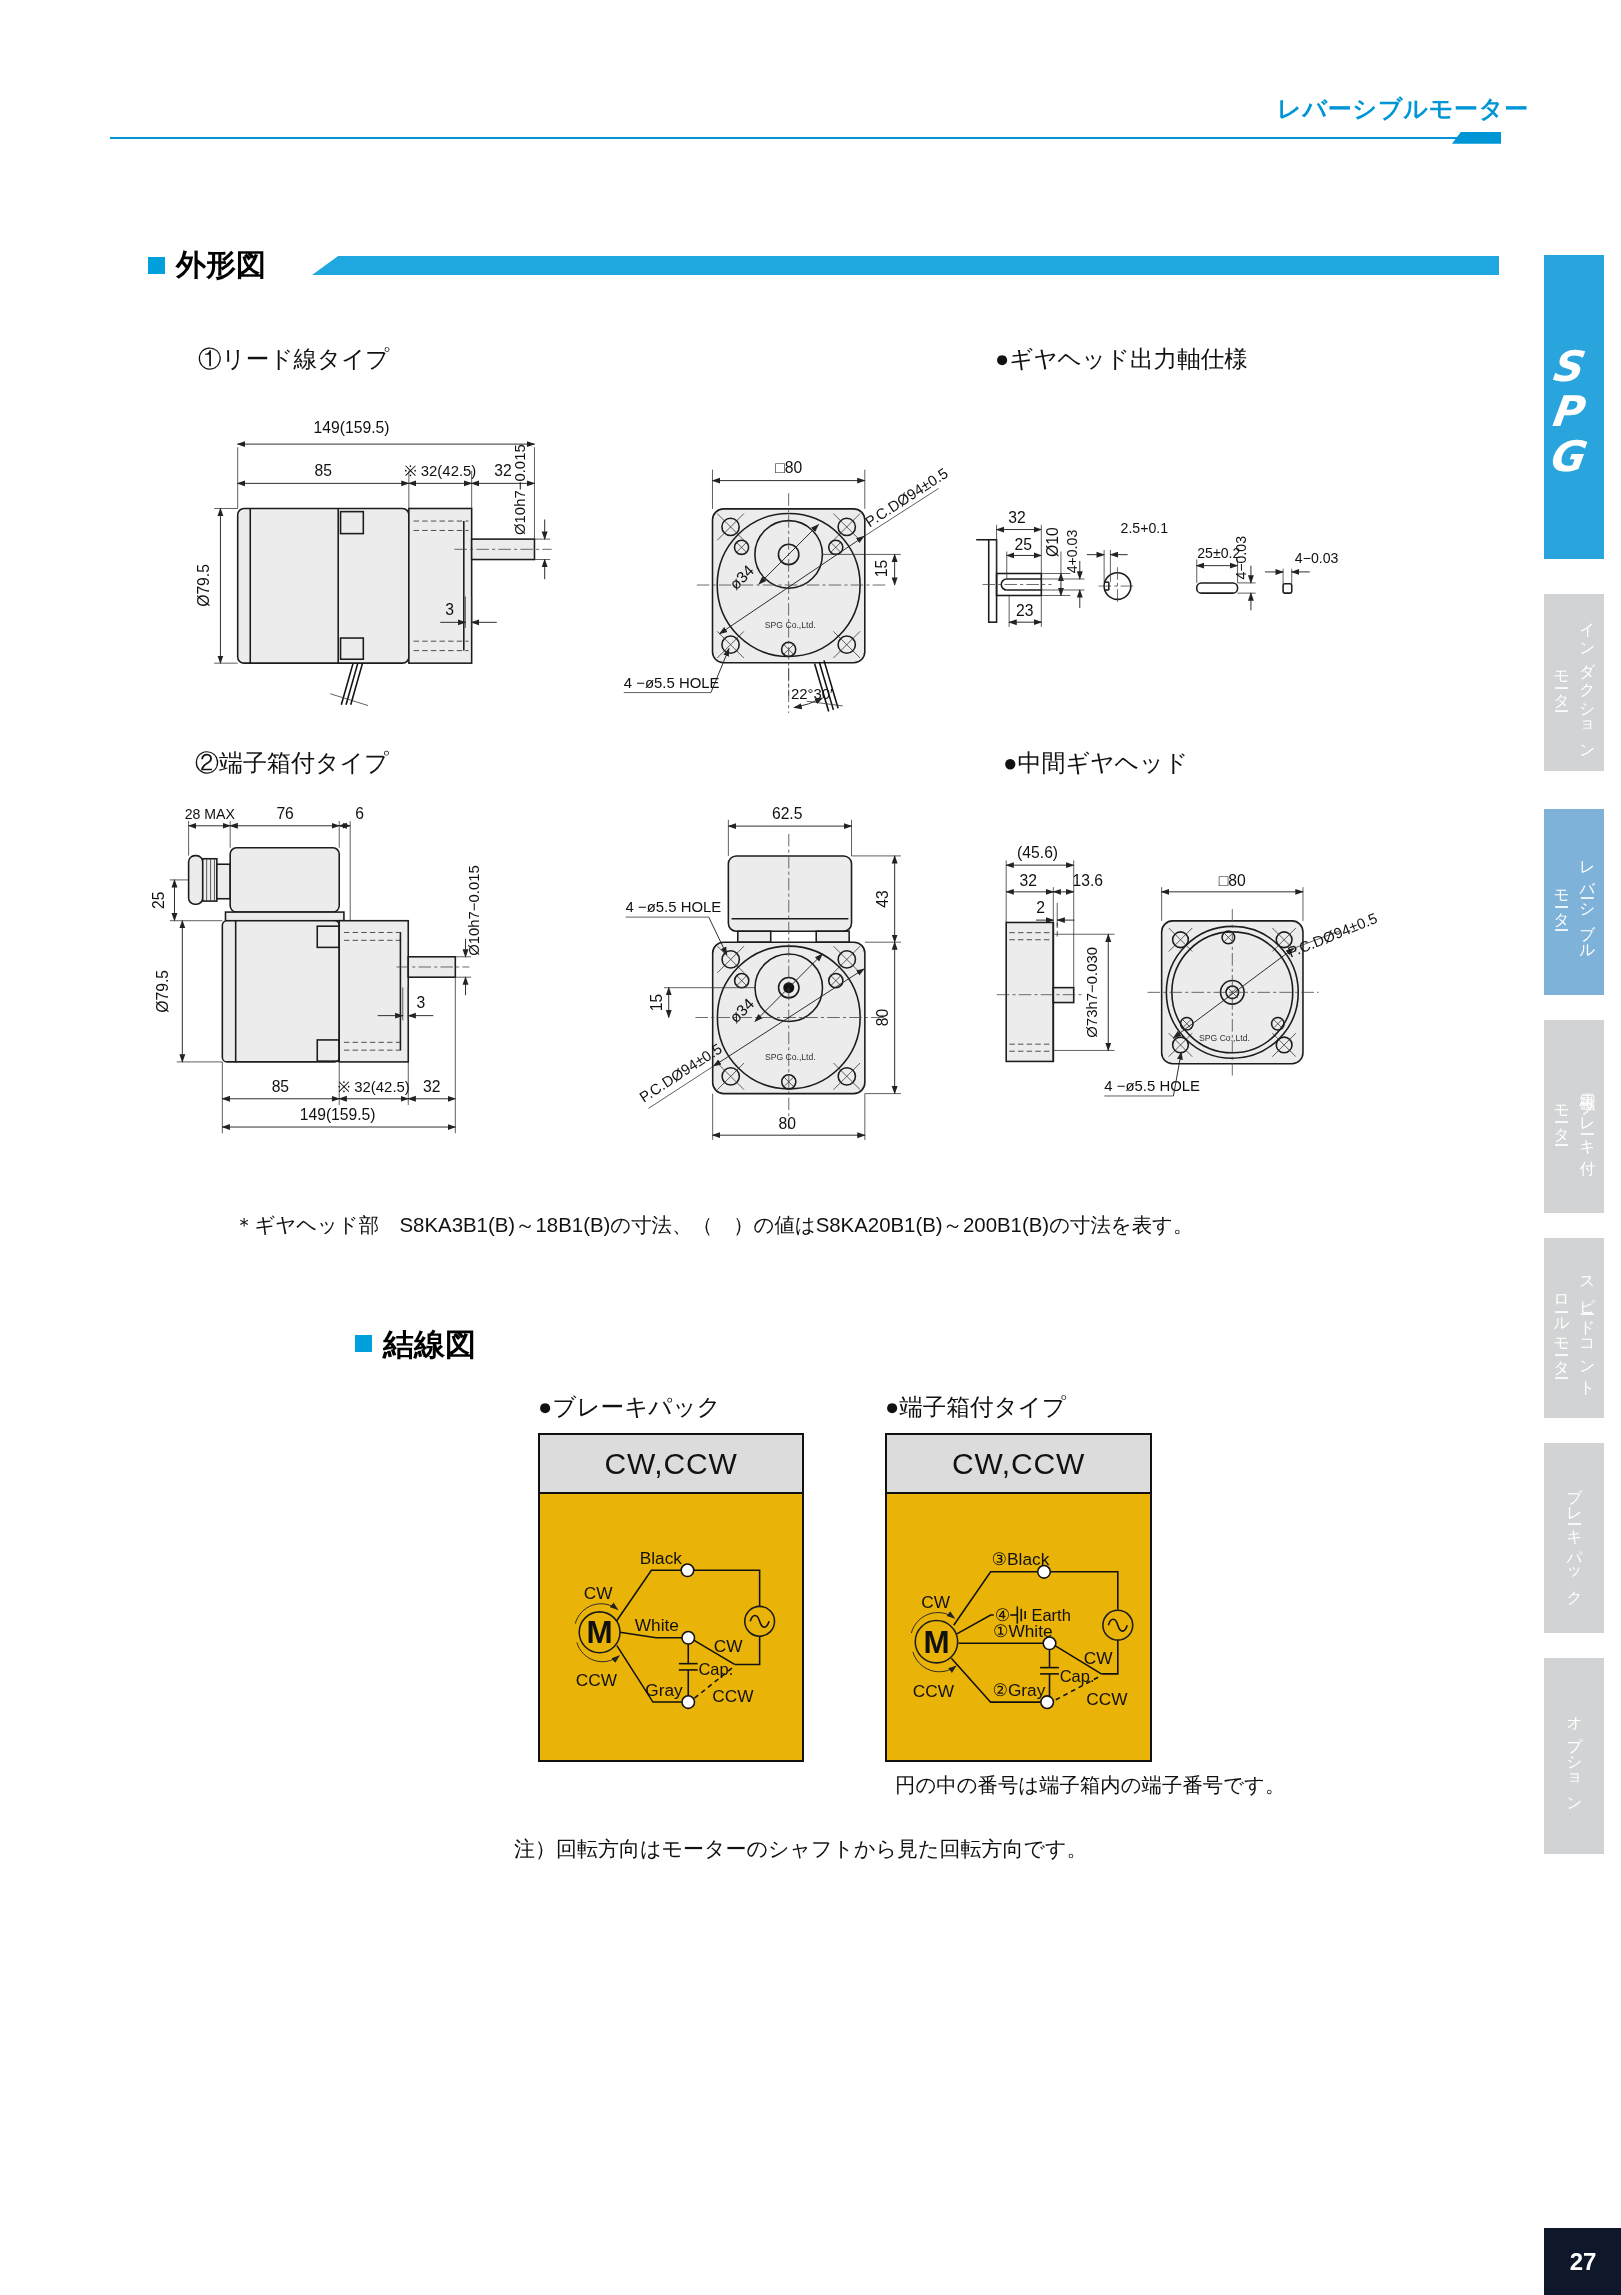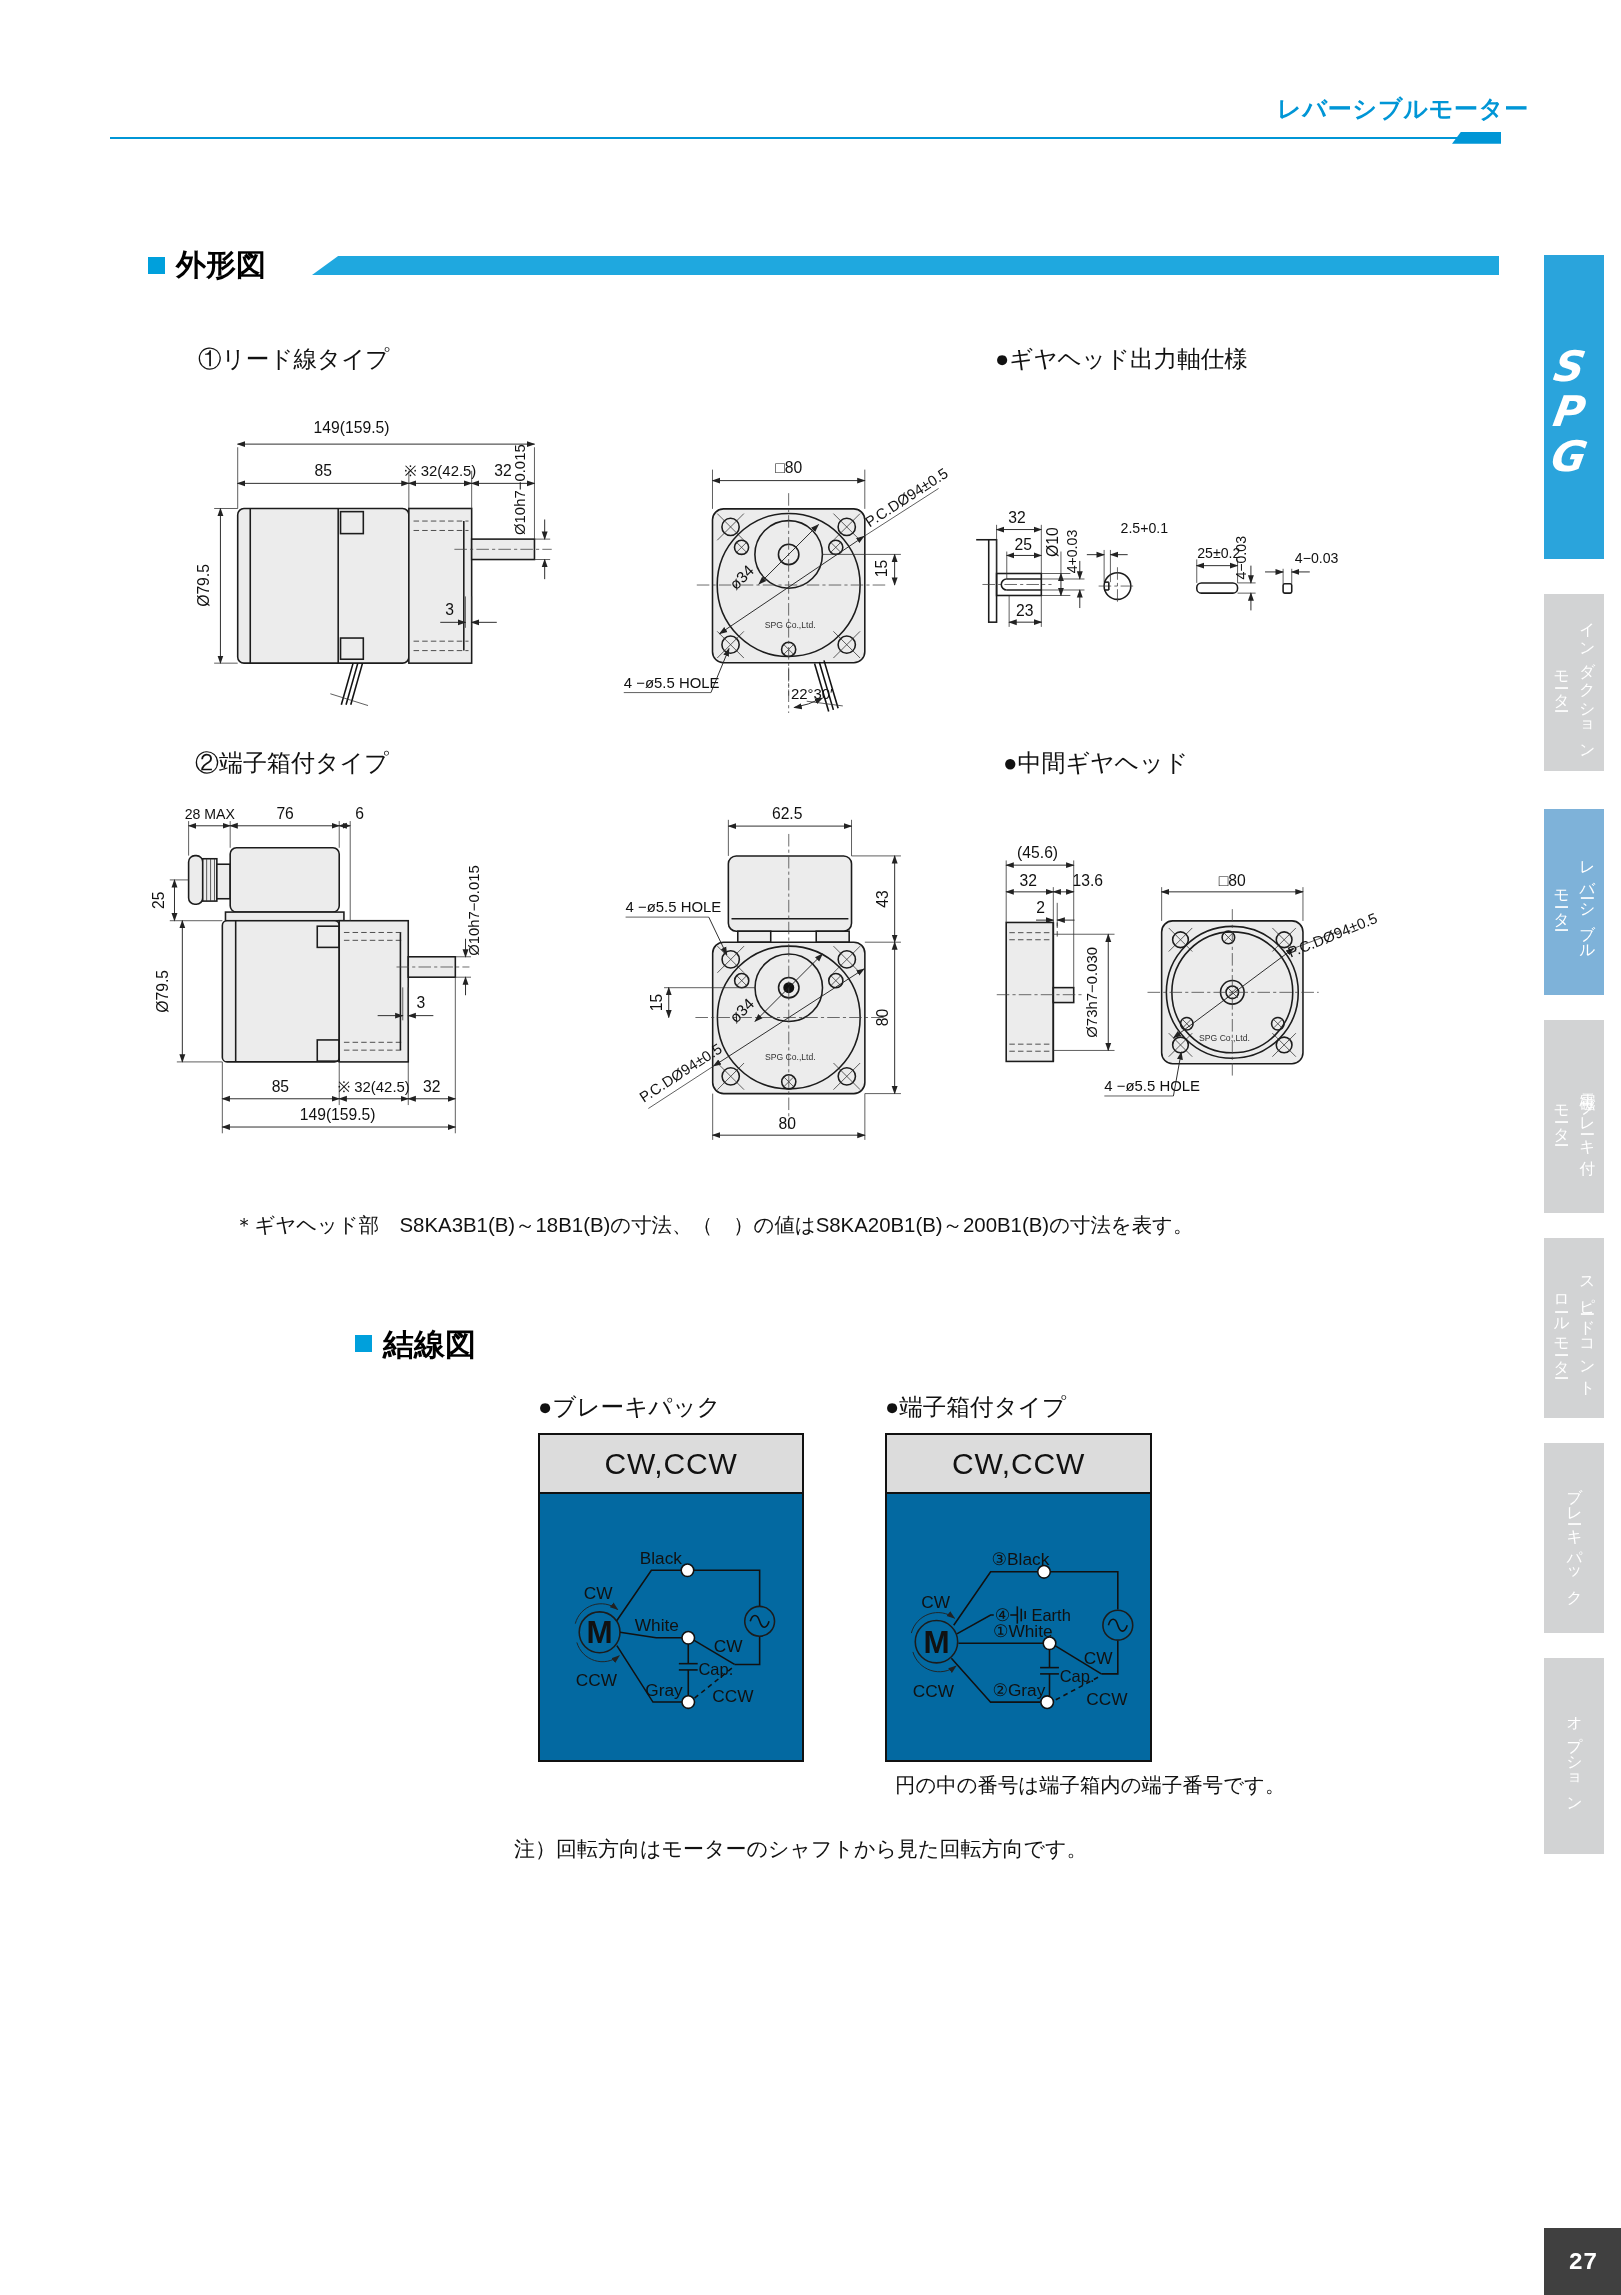--- a/index.html
+++ b/index.html
@@ -27,38 +27,38 @@
   .hid{stroke:#444;stroke-width:1.2;stroke-dasharray:7 4;fill:none;}
   .cl{stroke:#444;stroke-width:1;stroke-dasharray:16 4 4 4;fill:none;}
   .dima{stroke:#222;stroke-width:1.2;fill:none;marker-start:url(#ah);marker-end:url(#ah);}
   .dime{stroke:#222;stroke-width:1.2;fill:none;marker-end:url(#ah);}
   .t{font:20px "Liberation Sans",sans-serif;fill:#111;}
   .t19{font:19px "Liberation Sans",sans-serif;fill:#111;}
   .t18{font:18px "Liberation Sans",sans-serif;fill:#111;}
   .ts{font:11px "Liberation Sans",sans-serif;fill:#333;}
   .anc{text-anchor:middle;}
   
-  .wbox{border:2.4px solid #111;background:#0369a1;}
+  .wbox{border:2.4px solid #111;background:#eab308;}
   .wbox-hdr{height:57px;border-bottom:2.4px solid #111;background:#DCDCDC;display:flex;
             align-items:center;justify-content:center;font-size:30px;color:#111;letter-spacing:0.8px;}
   .wire{stroke:#111;stroke-width:2;fill:none;}
   .wired{stroke:#111;stroke-width:2;fill:none;stroke-dasharray:6 5;}
   .term{stroke:#111;stroke-width:2;fill:#fff;}
   .tw{font:22px "Liberation Sans",sans-serif;fill:#111;text-anchor:middle;}
   .tws{font:21px "Liberation Sans",sans-serif;fill:#111;}
   .tm{font:bold 40px "Liberation Sans",sans-serif;fill:#111;text-anchor:middle;}
   
   .stab{left:1544px;width:60px;background:#D2D3D4;display:flex;flex-direction:row-reverse;
         justify-content:center;align-items:center;gap:4.7px;}
   .stab.active{background:#7EB2D9;}
   .stab span{writing-mode:vertical-rl;font-size:15.7px;color:#fff;letter-spacing:2.4px;
              font-family:"Liberation Sans",sans-serif;}
   #spg-box{left:1544px;top:255px;width:60px;height:304px;background:#2AA4DC;}
-  #page-num{left:1544px;top:2228px;width:78px;height:68px;background:#404040;display:flex;
-            align-items:center;justify-content:center;font-size:24px;font-weight:bold;color:#fff;font-family:Liberation Mono, monospace;}
+  #page-num{left:1544px;top:2228px;width:78px;height:68px;background:#0f172a;display:flex;
+            align-items:center;justify-content:center;font-size:24px;font-weight:bold;color:#fff;}
 </style>
 </head>
 <body>
 
 <div id="page">
 
   <div class="abs" id="hdr-title">レバーシブルモーター</div>
   <div class="abs" id="hdr-rule"></div>
   <div class="abs" id="hdr-rule-thick"></div>
 

